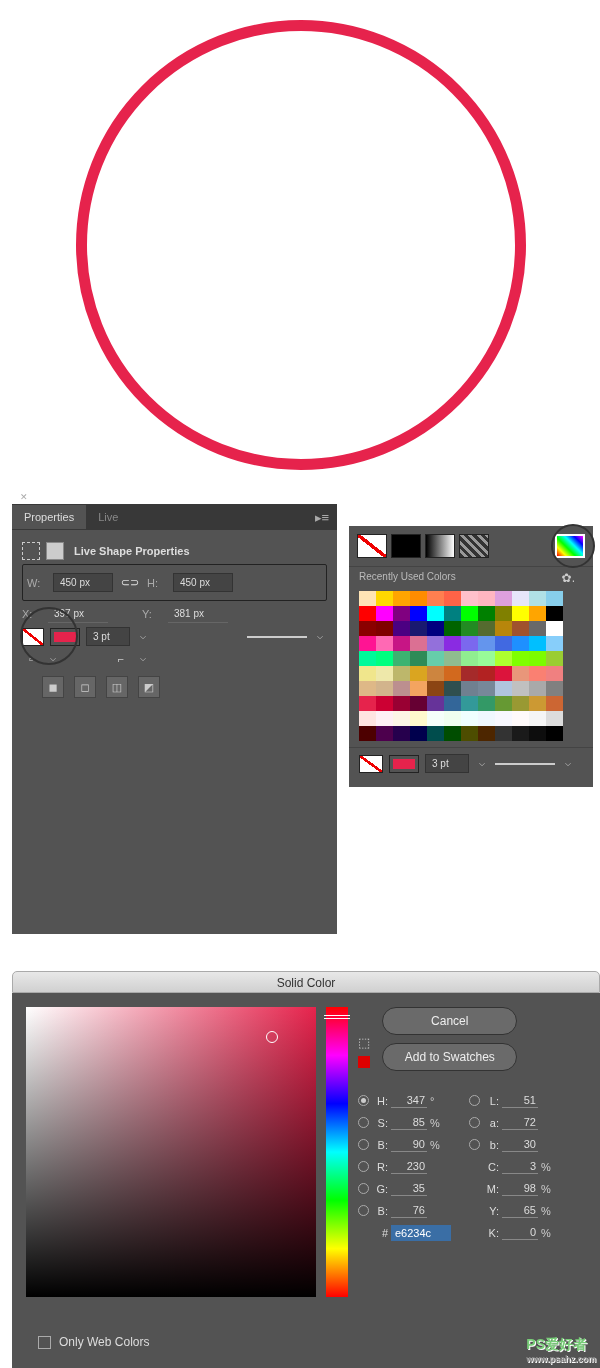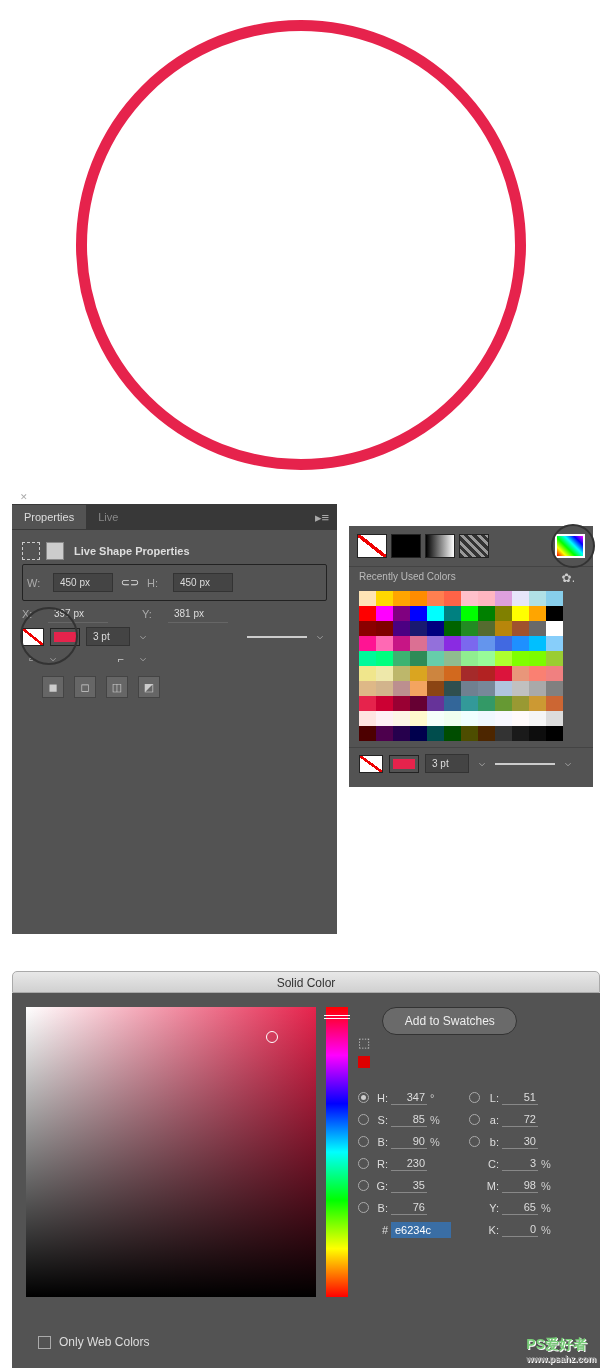--- a/index.html
+++ b/index.html
@@ -320,20 +320,21 @@
     <div class="hue-strip">
       <div class="hue-marker"></div>
     </div>
     <div class="right-col">
       <div style="display:flex; gap:12px;">
         <div style="display:flex; flex-direction:column; gap:6px; align-items:center; padding-top:28px;">
           <span class="cube-icon">⬚</span>
           <span class="warn-sq"></span>
         </div>
         <div class="btn-col">
+          <div class="ps-btn">Cancel</div>
           <div class="ps-btn">Add to Swatches</div>
         </div>
       </div>
       <div class="two-col-fields" style="margin-top:10px;">
         <div class="color-fields">
           <div class="cf-row">
               <span class="radio on"></span>
               <span class="cf-label">H:</span>
               <input class="cf-input" value="347" style="">
               <span class="cf-unit">°</span>

